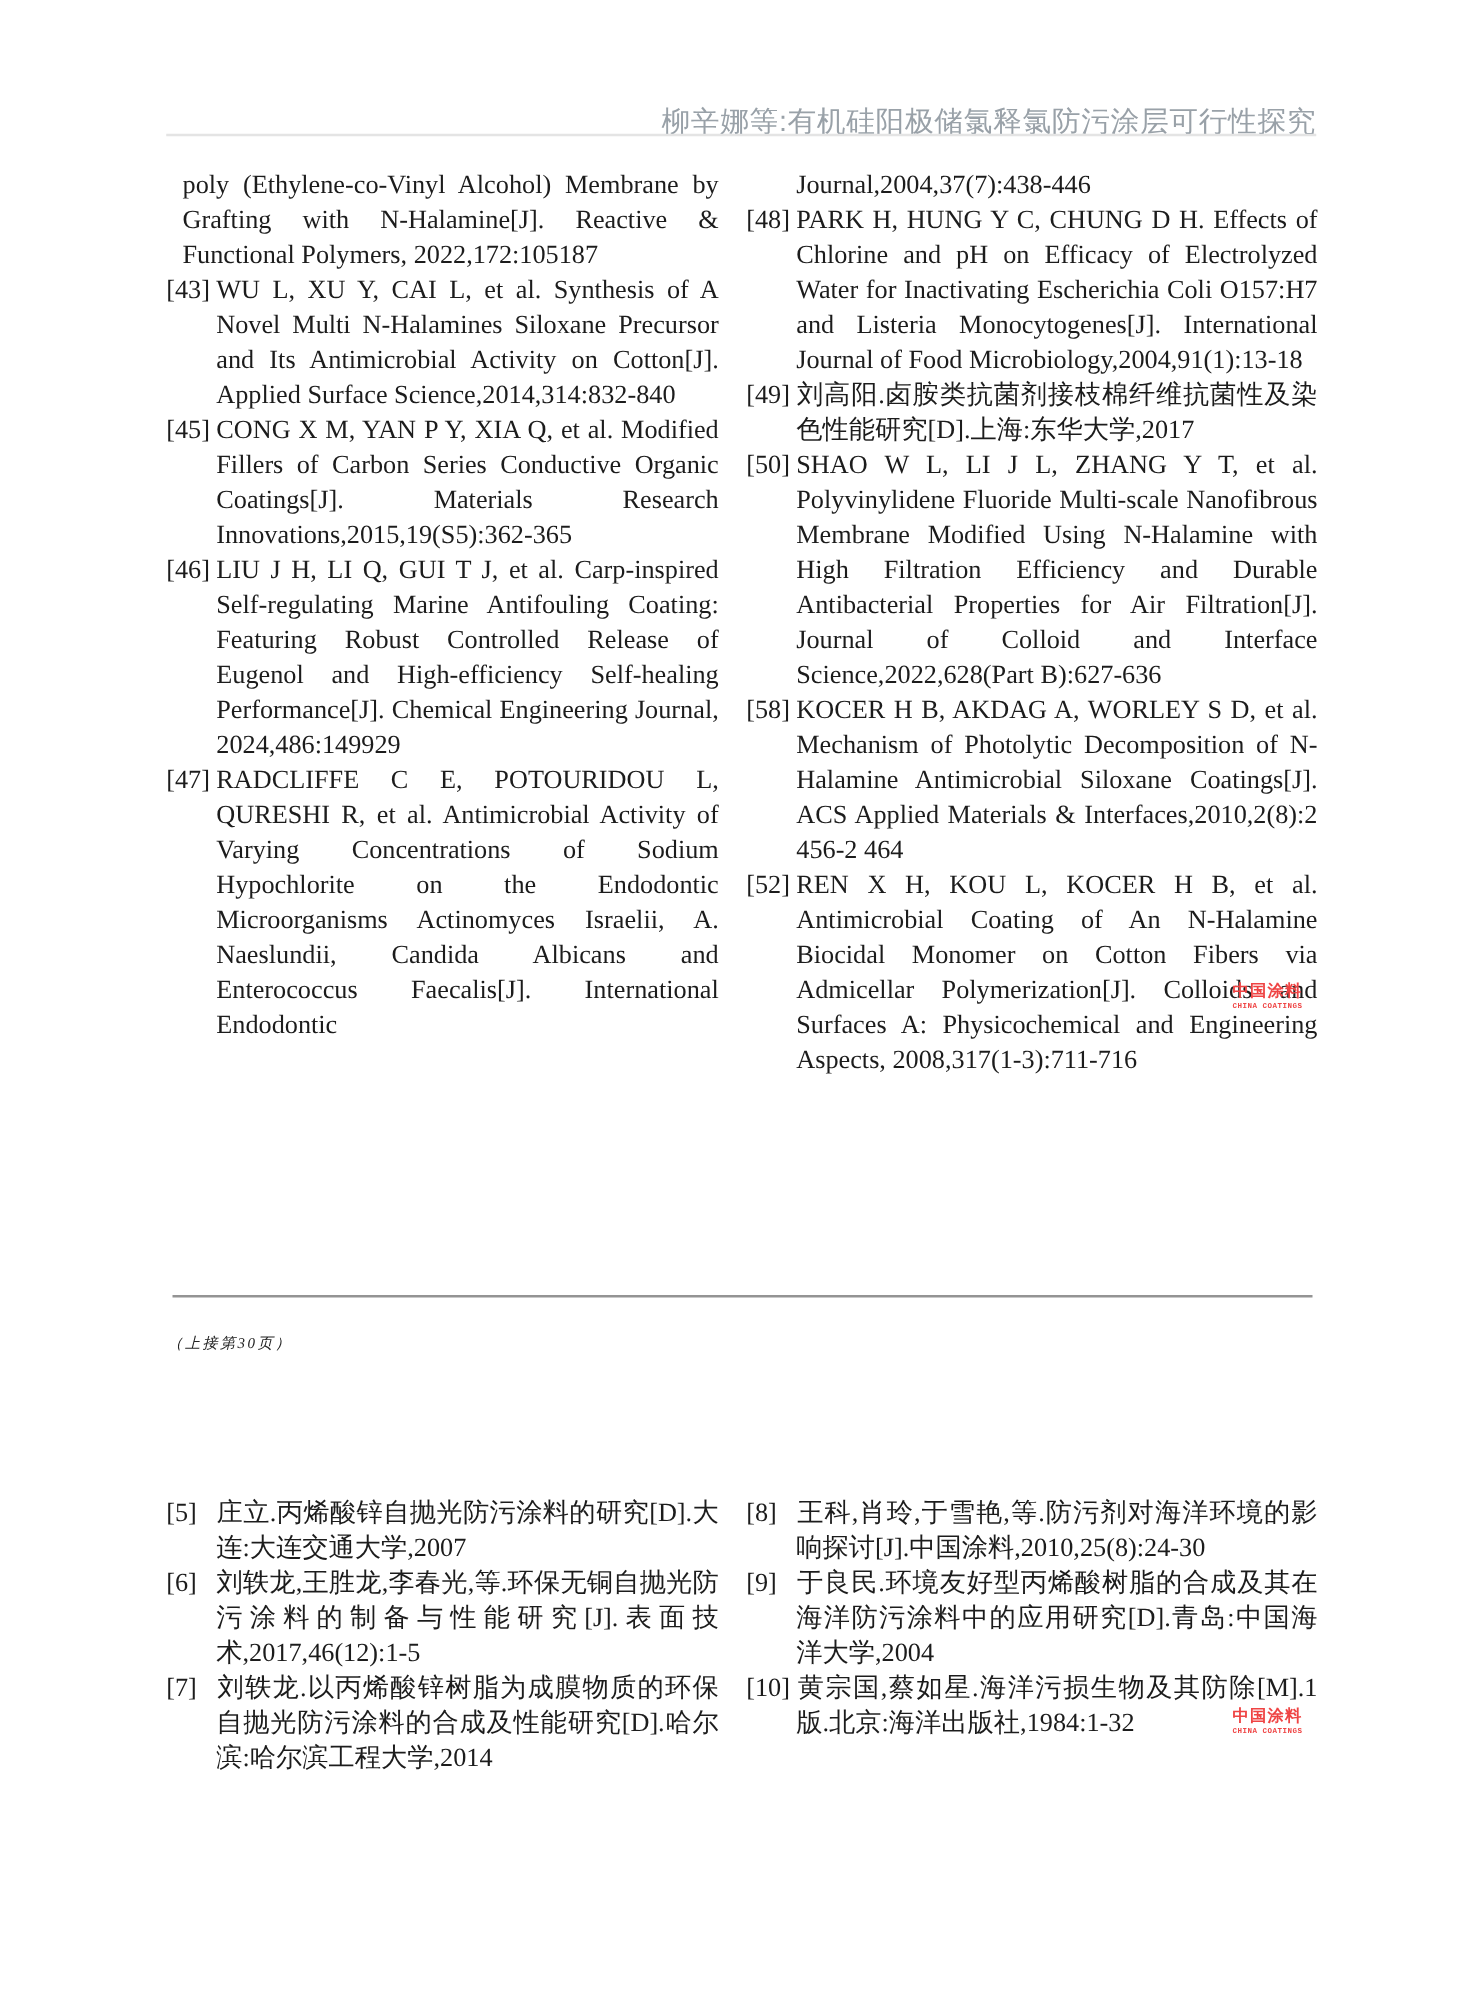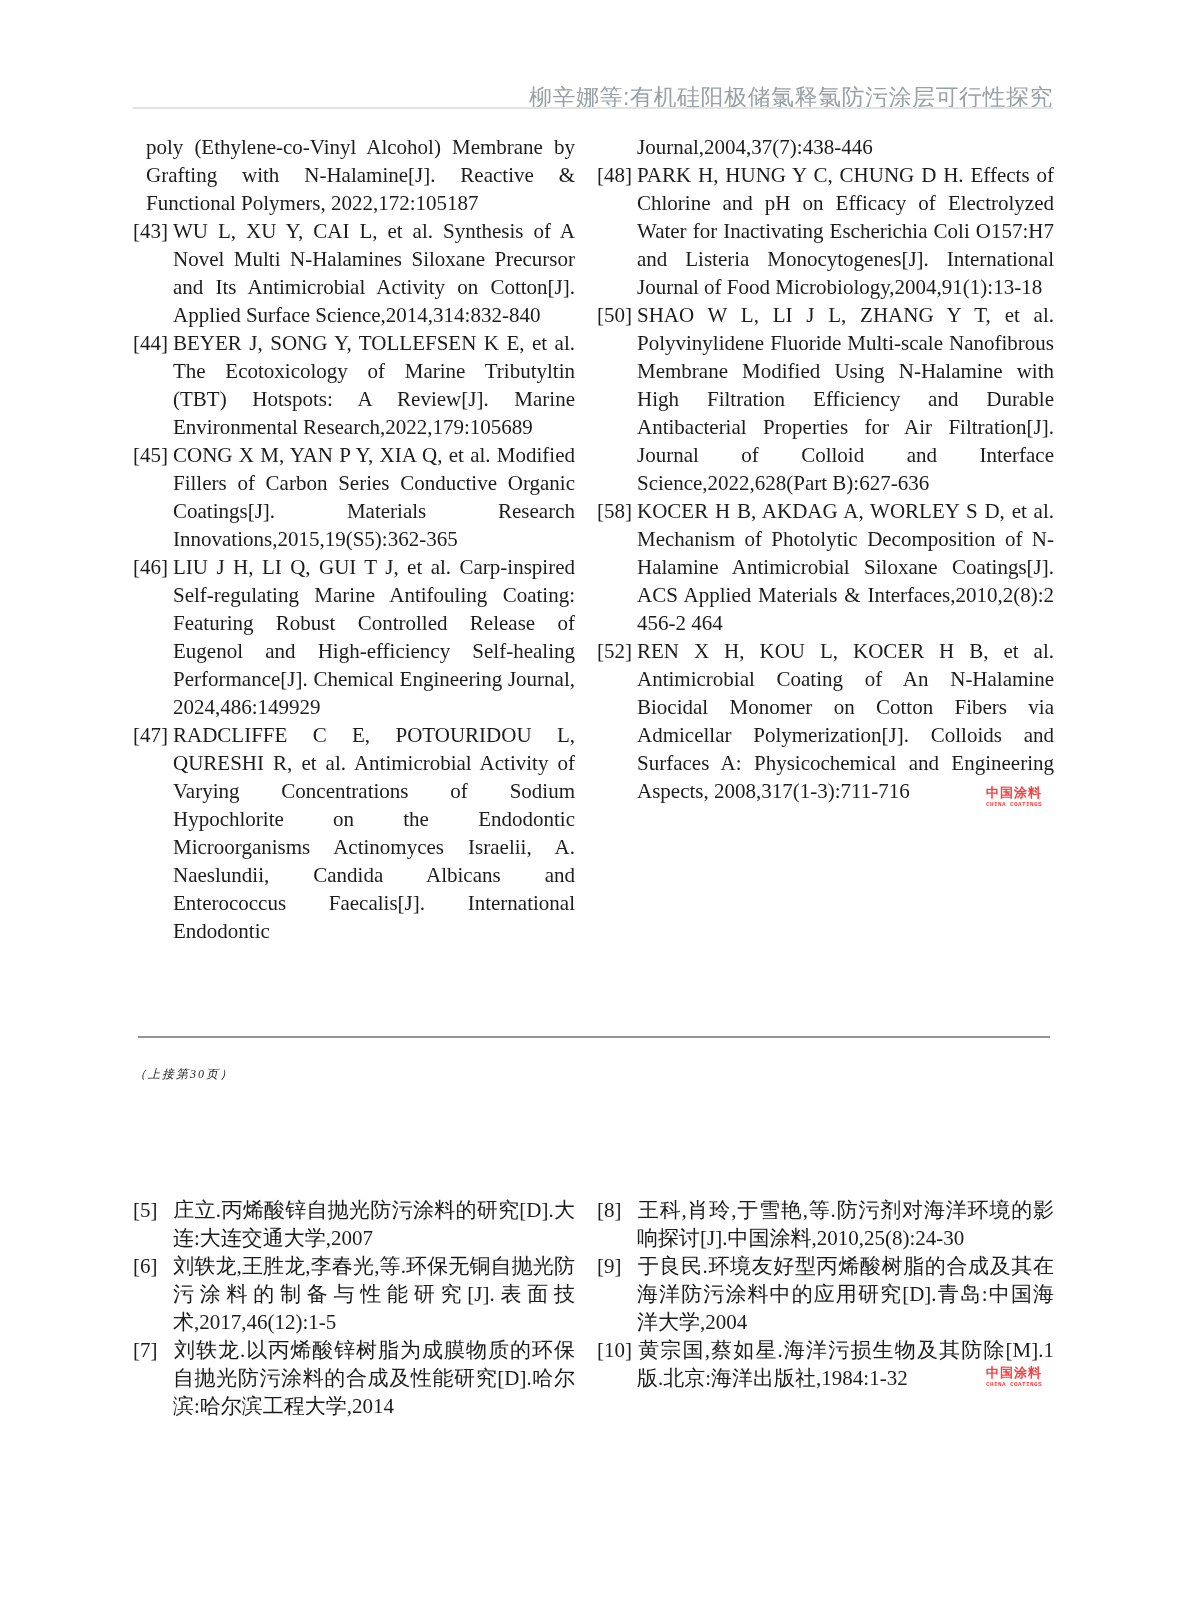--- a/index.html
+++ b/index.html
@@ -53,29 +53,29 @@
 <div class="page">
 
   <div class="running-head">
     <span>柳辛娜等:有机硅阳极储氯释氯防污涂层可行性探究</span>
   </div>
   <div class="head-rule"></div>
 
   <div class="refcol" id="col-top-left">
     <p class="frag">poly (Ethylene-co-Vinyl Alcohol) Membrane by Grafting with N-Halamine[J]. Reactive &amp; Functional Polymers, 2022,172:105187</p>
     <p class="ref"><span class="num">[43]</span><span>WU L, XU Y, CAI L, et al. Synthesis of A Novel Multi N-Halamines Siloxane Precursor and Its Antimicrobial Activity on Cotton[J]. Applied Surface Science,2014,314:832-840</span></p>
-    <p class="ref"><span class="num">[44]</span><span>BEYER J, SONG Y, TOLLEFSEN K E, et al. The Ecotoxicology of Marine Tributyltin (TBT) Hotspots: A Review[J]. Marine Environmental Research,2022,179:105689</span></p>
     <p class="ref"><span class="num">[45]</span><span>CONG X M, YAN P Y, XIA Q, et al. Modified Fillers of Carbon Series Conductive Organic Coatings[J]. Materials Research Innovations,2015,19(S5):362-365</span></p>
     <p class="ref"><span class="num">[46]</span><span>LIU J H, LI Q, GUI T J, et al. Carp-inspired Self-regulating Marine Antifouling Coating: Featuring Robust Controlled Release of Eugenol and High-efficiency Self-healing Performance[J]. Chemical Engineering Journal, 2024,486:149929</span></p>
     <p class="ref"><span class="num">[47]</span><span>RADCLIFFE C E, POTOURIDOU L, QURESHI R, et al. Antimicrobial Activity of Varying Concentrations of Sodium Hypochlorite on the Endodontic Microorganisms Actinomyces Israelii, A. Naeslundii, Candida Albicans and Enterococcus Faecalis[J]. International Endodontic</span></p>
   </div>
 
   <div class="refcol" id="col-top-right">
     <p class="frag cont">Journal,2004,37(7):438-446</p>
     <p class="ref"><span class="num">[48]</span><span>PARK H, HUNG Y C, CHUNG D H. Effects of Chlorine and pH on Efficacy of Electrolyzed Water for Inactivating Escherichia Coli O157:H7 and Listeria Monocytogenes[J]. International Journal of Food Microbiology,2004,91(1):13-18</span></p>
+    <p class="ref"><span class="num">[49]</span><span>刘高阳.卤胺类抗菌剂接枝棉纤维抗菌性及染色性能研究[D].上海:东华大学,2017</span></p>
     <p class="ref"><span class="num">[50]</span><span>SHAO W L, LI J L, ZHANG Y T, et al. Polyvinylidene Fluoride Multi-scale Nanofibrous Membrane Modified Using N-Halamine with High Filtration Efficiency and Durable Antibacterial Properties for Air Filtration[J]. Journal of Colloid and Interface Science,2022,628(Part B):627-636</span></p>
     <p class="ref"><span class="num">[58]</span><span>KOCER H B, AKDAG A, WORLEY S D, et al. Mechanism of Photolytic Decomposition of N-Halamine Antimicrobial Siloxane Coatings[J]. ACS Applied Materials &amp; Interfaces,2010,2(8):2 456-2 464</span></p>
     <p class="ref"><span class="num">[52]</span><span>REN X H, KOU L, KOCER H B, et al. Antimicrobial Coating of An N-Halamine Biocidal Monomer on Cotton Fibers via Admicellar Polymerization[J]. Colloids and Surfaces A: Physicochemical and Engineering Aspects, 2008,317(1-3):711-716</span></p>
   </div>
 
   <div class="logo" id="logo-top">
     <div class="cn">中国涂料</div>
     <div class="en">CHINA COATINGS</div>
   </div>
 

